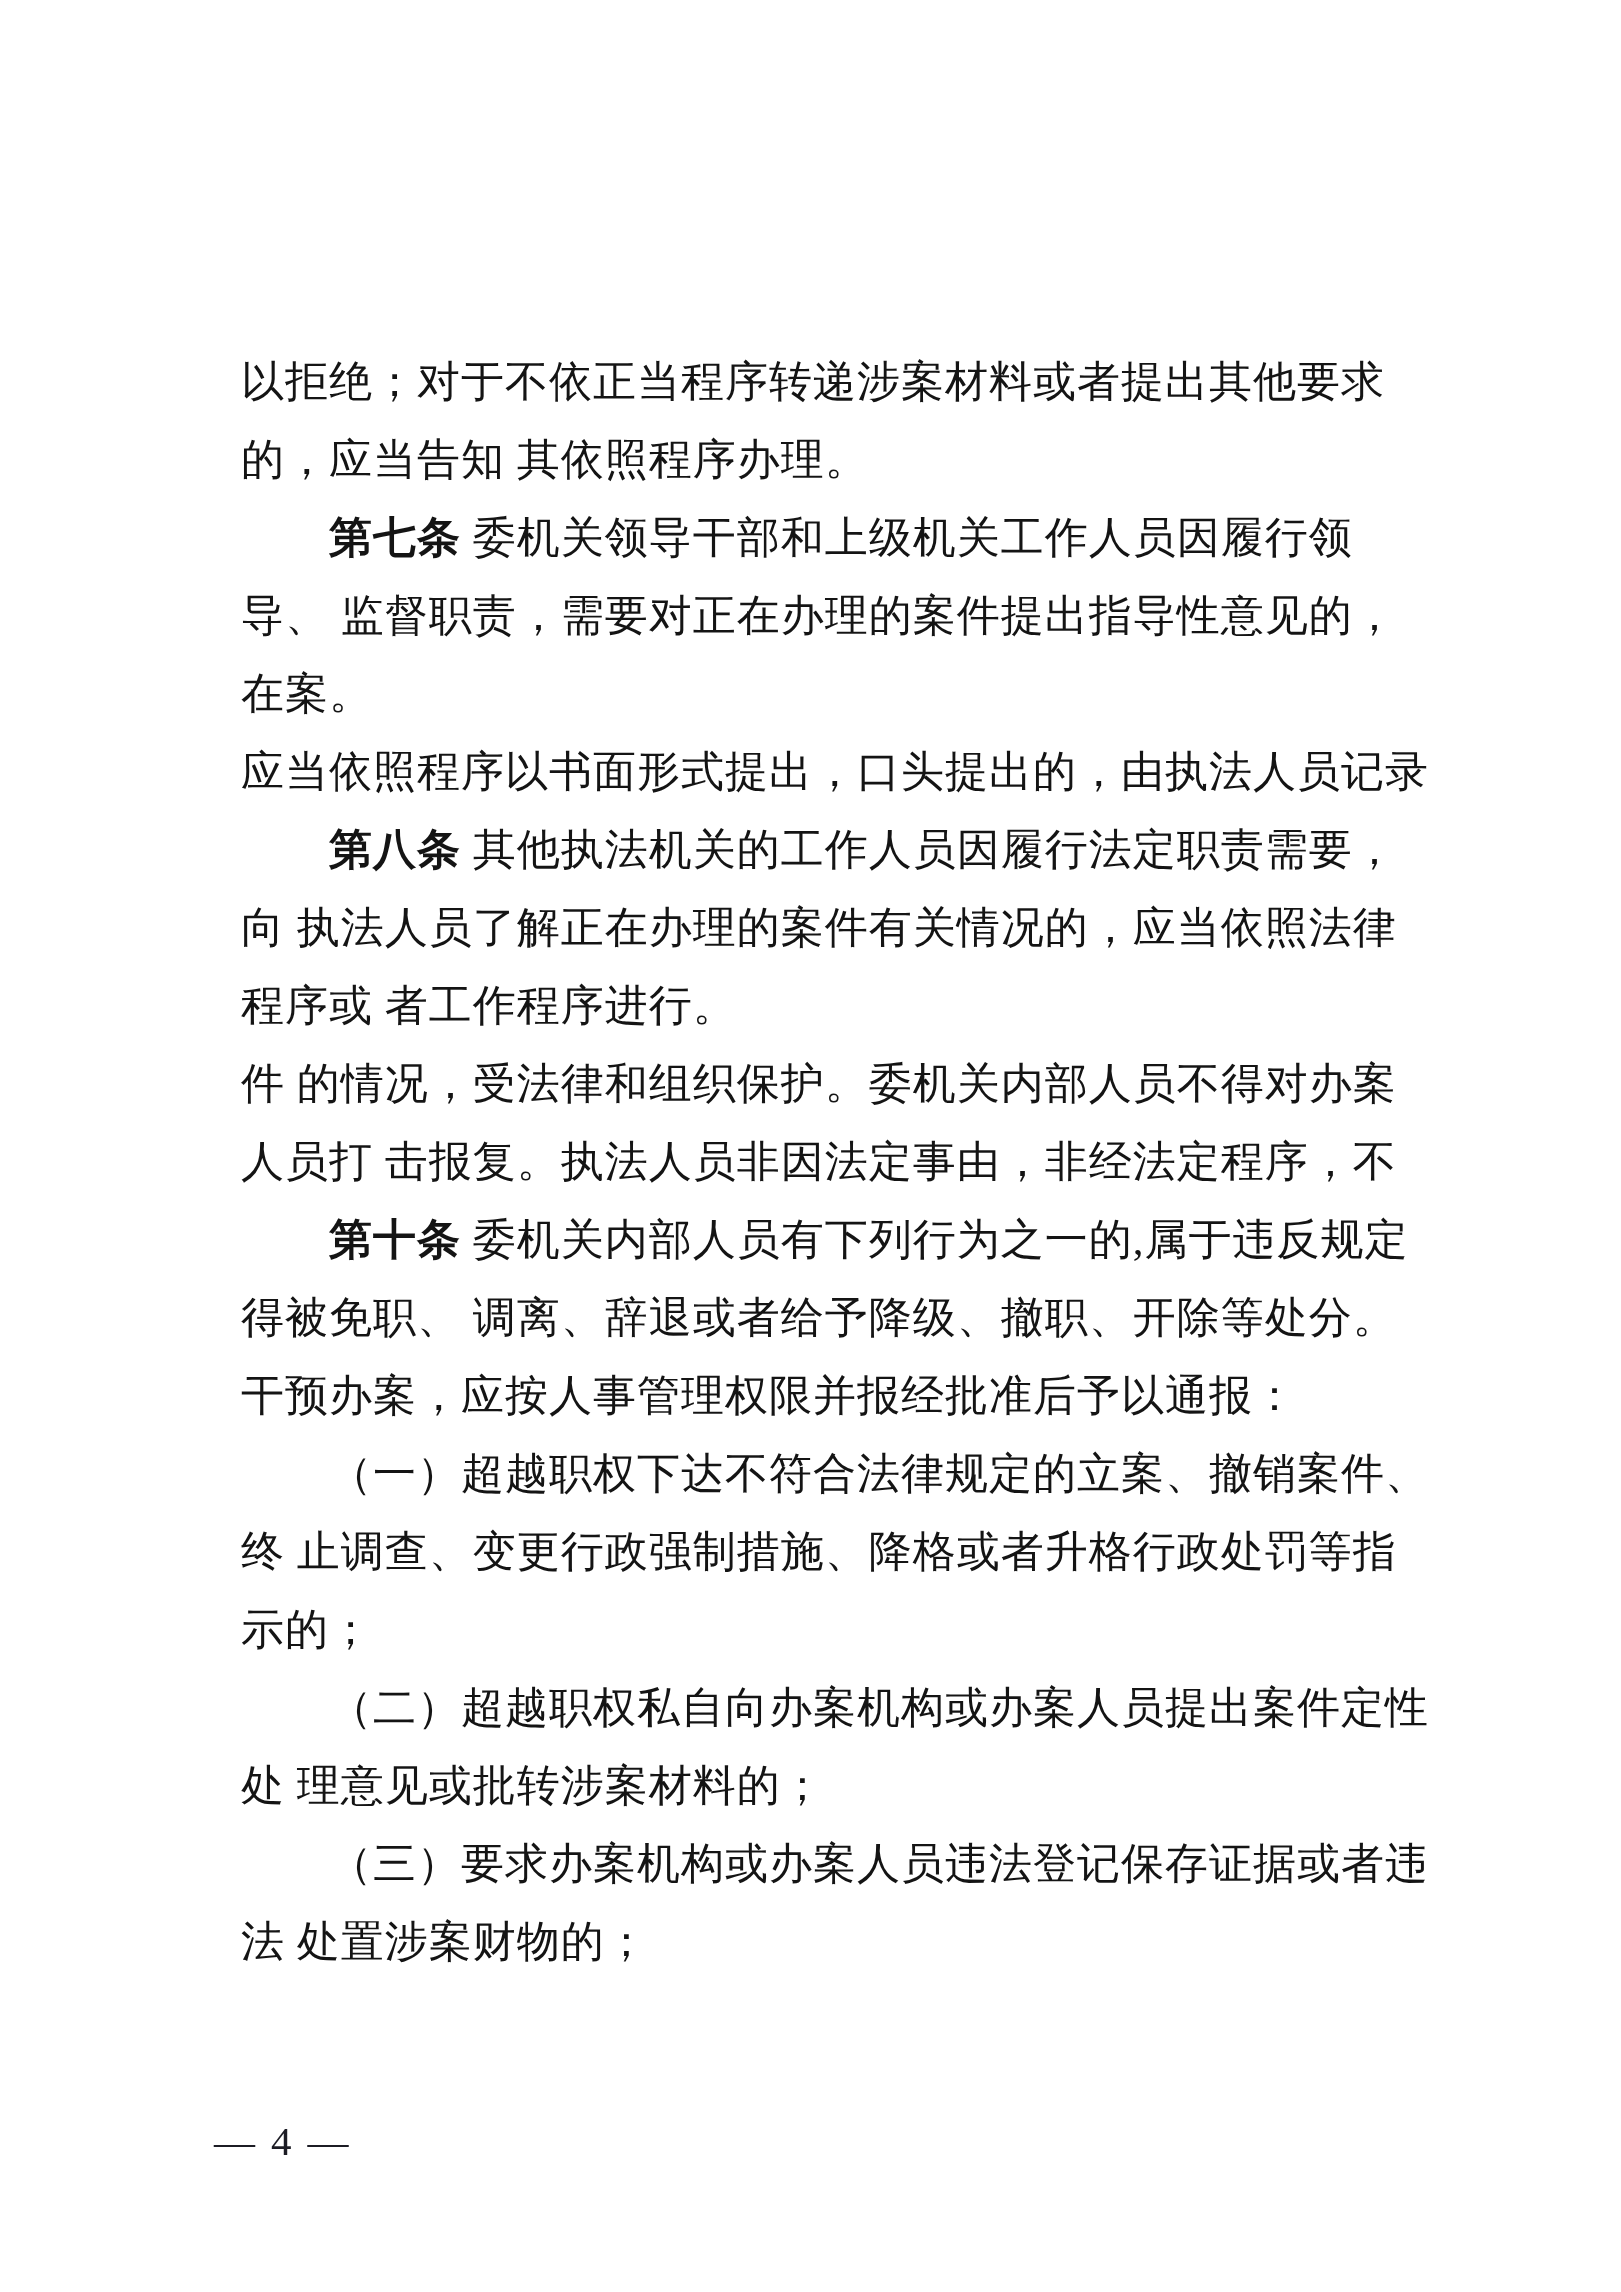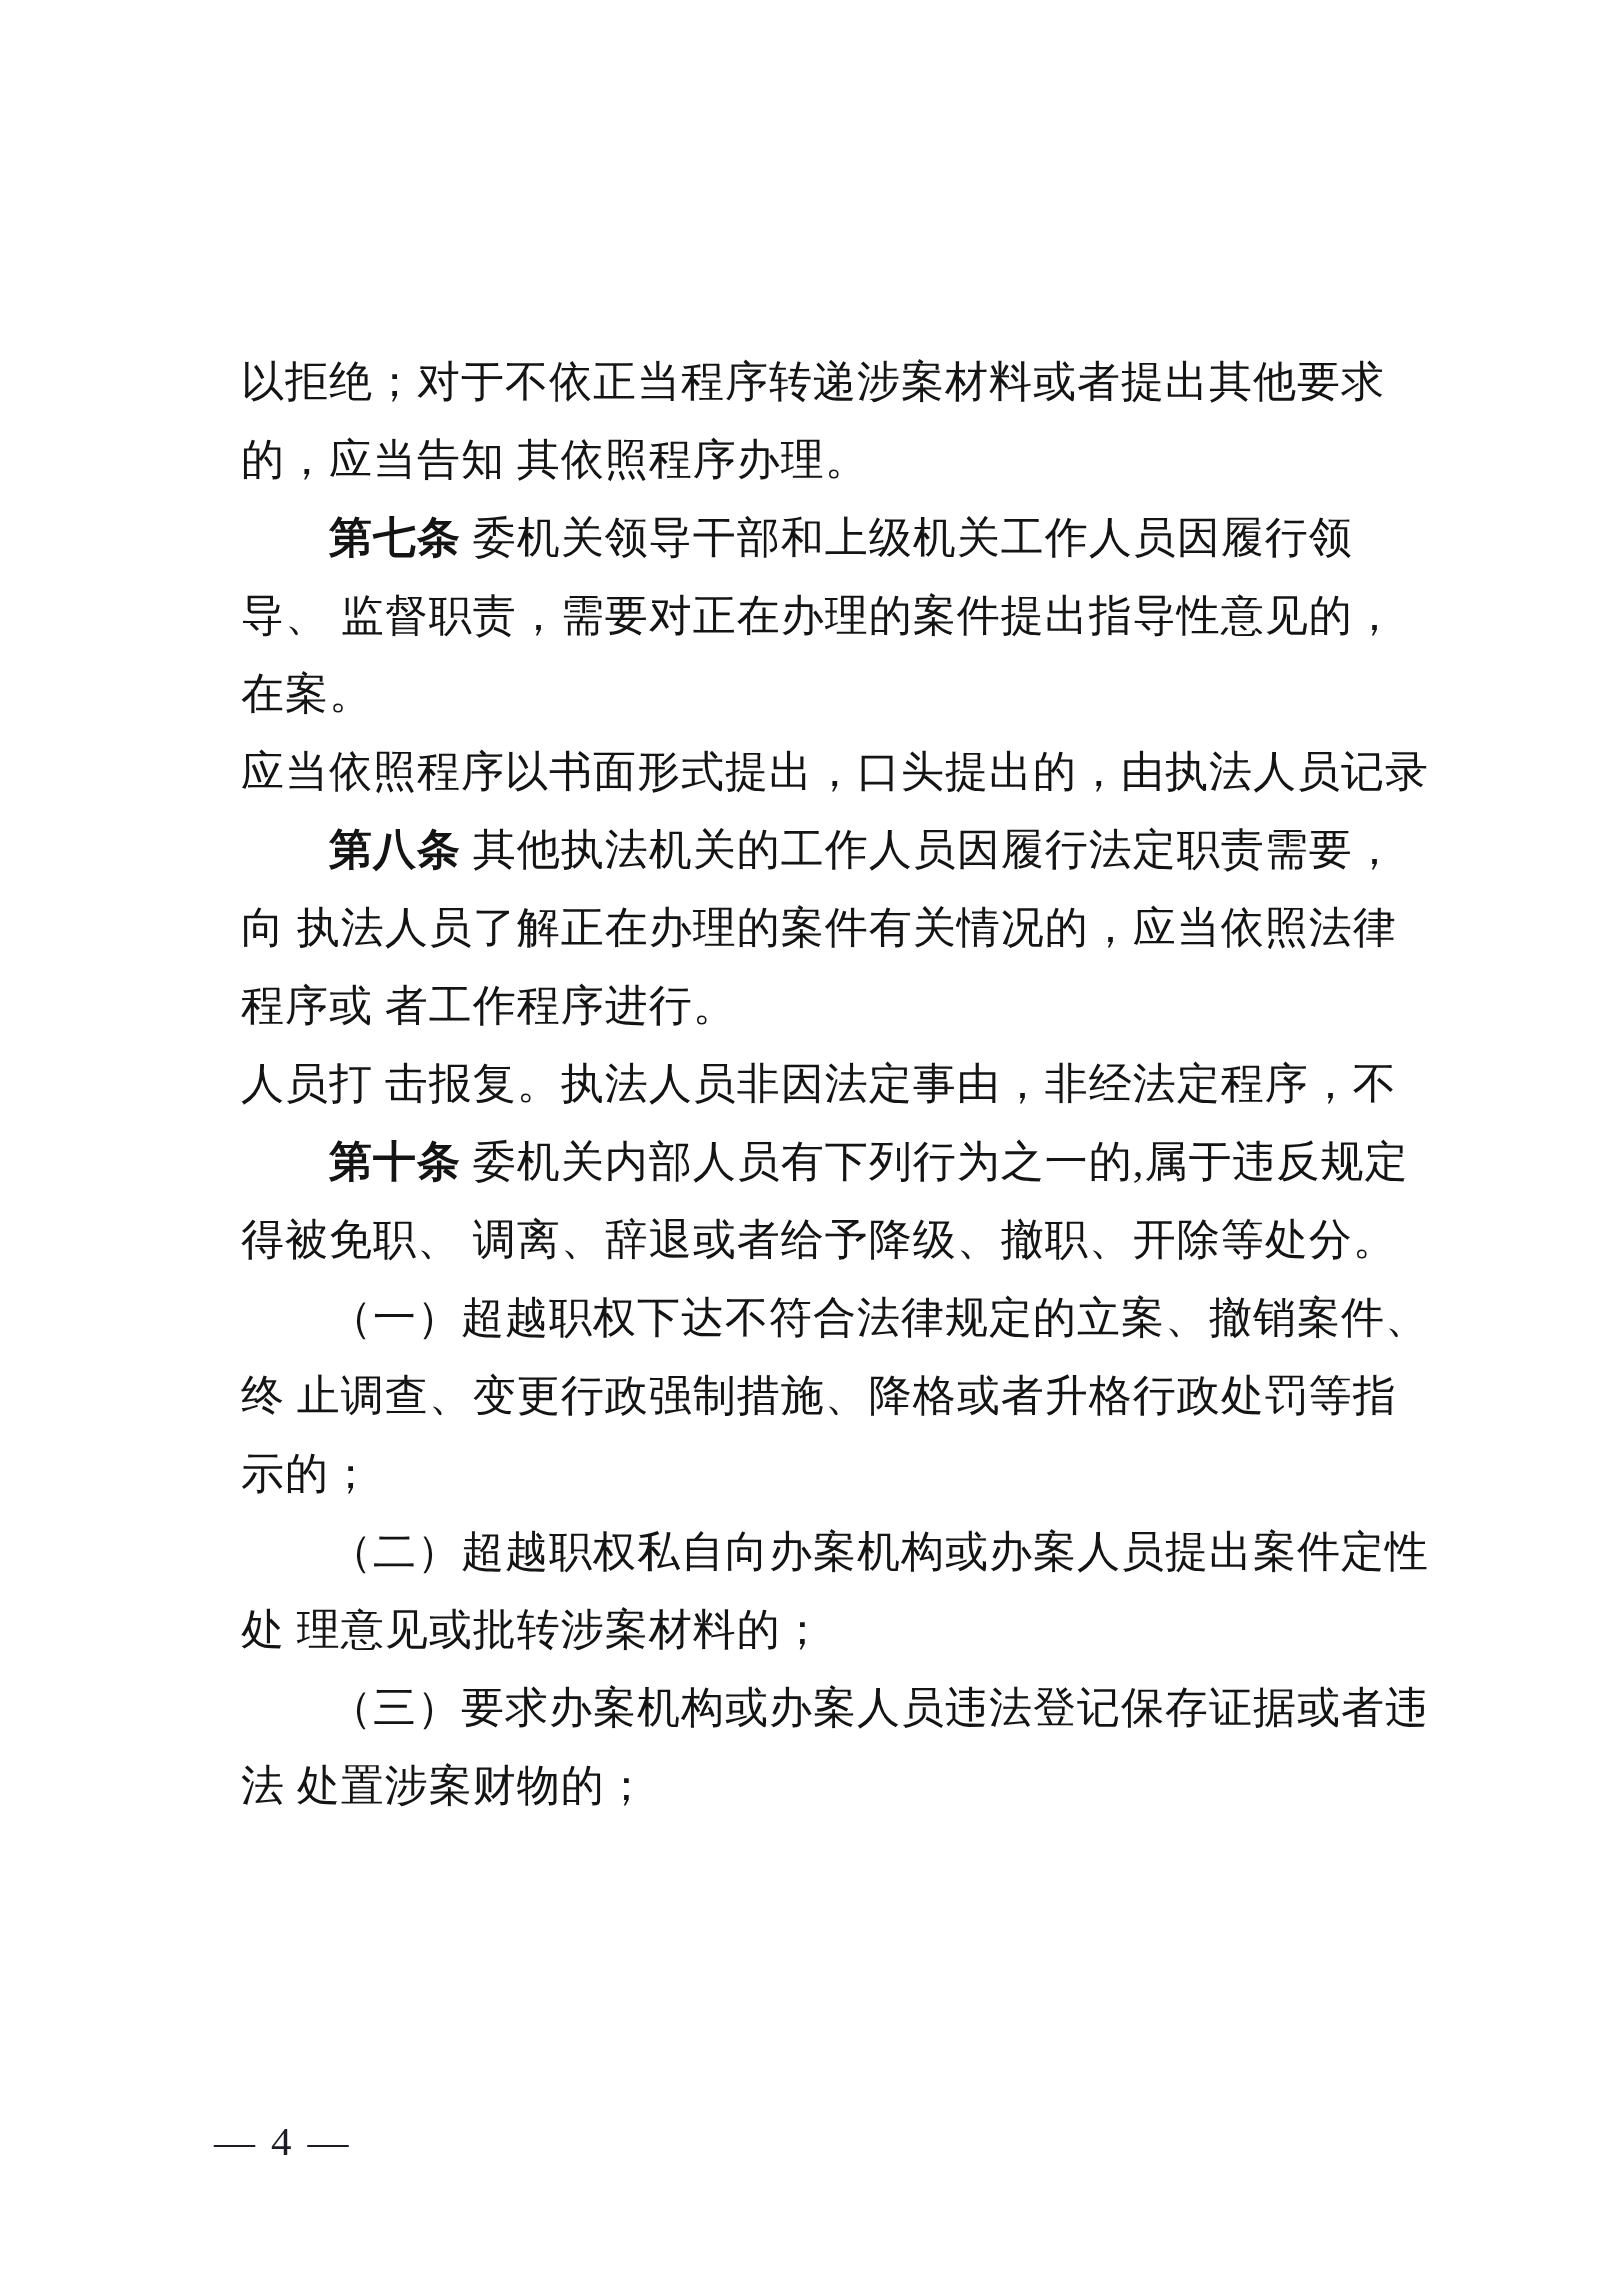--- a/index.html
+++ b/index.html
@@ -55,23 +55,25 @@
   <div class="content">
     <div class="line">以拒绝；对于不依正当程序转递涉案材料或者提出其他要求</div>
     <div class="line">的，应当告知 其依照程序办理。</div>
     <div class="line indent"><span class="head">第七条</span><span> 委机关领导干部和上级机关工作人员因履行领</span></div>
     <div class="line">导、 监督职责，需要对正在办理的案件提出指导性意见的，</div>
     <div class="line">在案。</div>
     <div class="line">应当依照程序以书面形式提出，口头提出的，由执法人员记录</div>
     <div class="line indent"><span class="head">第八条</span><span> 其他执法机关的工作人员因履行法定职责需要，</span></div>
     <div class="line">向 执法人员了解正在办理的案件有关情况的，应当依照法律</div>
     <div class="line">程序或 者工作程序进行。</div>
+    <div class="line">件 的情况，受法律和组织保护。委机关内部人员不得对办案</div>
     <div class="line">人员打 击报复。执法人员非因法定事由，非经法定程序，不</div>
     <div class="line indent"><span class="head">第十条</span><span> 委机关内部人员有下列行为之一的,属于违反规定</span></div>
     <div class="line">得被免职、 调离、辞退或者给予降级、撤职、开除等处分。</div>
+    <div class="line">干预办案，应按人事管理权限并报经批准后予以通报：</div>
     <div class="line indent">（一）超越职权下达不符合法律规定的立案、撤销案件、</div>
     <div class="line">终 止调查、变更行政强制措施、降格或者升格行政处罚等指</div>
     <div class="line">示的；</div>
     <div class="line indent">（二）超越职权私自向办案机构或办案人员提出案件定性</div>
     <div class="line">处 理意见或批转涉案材料的；</div>
     <div class="line indent">（三）要求办案机构或办案人员违法登记保存证据或者违</div>
     <div class="line">法 处置涉案财物的；</div>
   </div>
   <div class="footer">— 4 —</div>
 </div>

